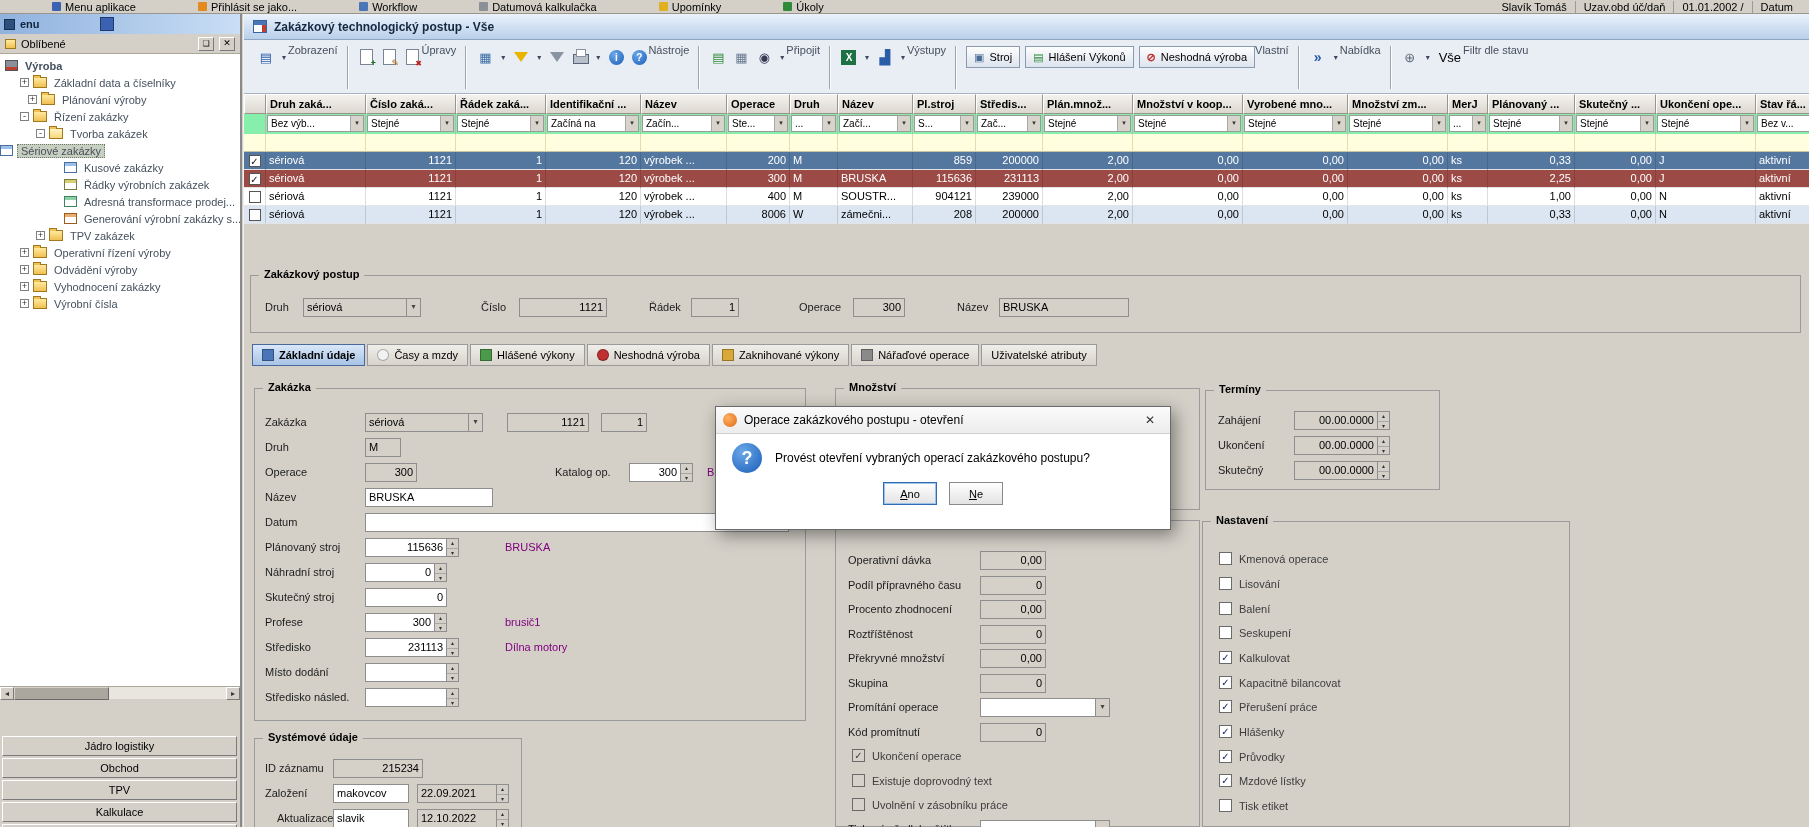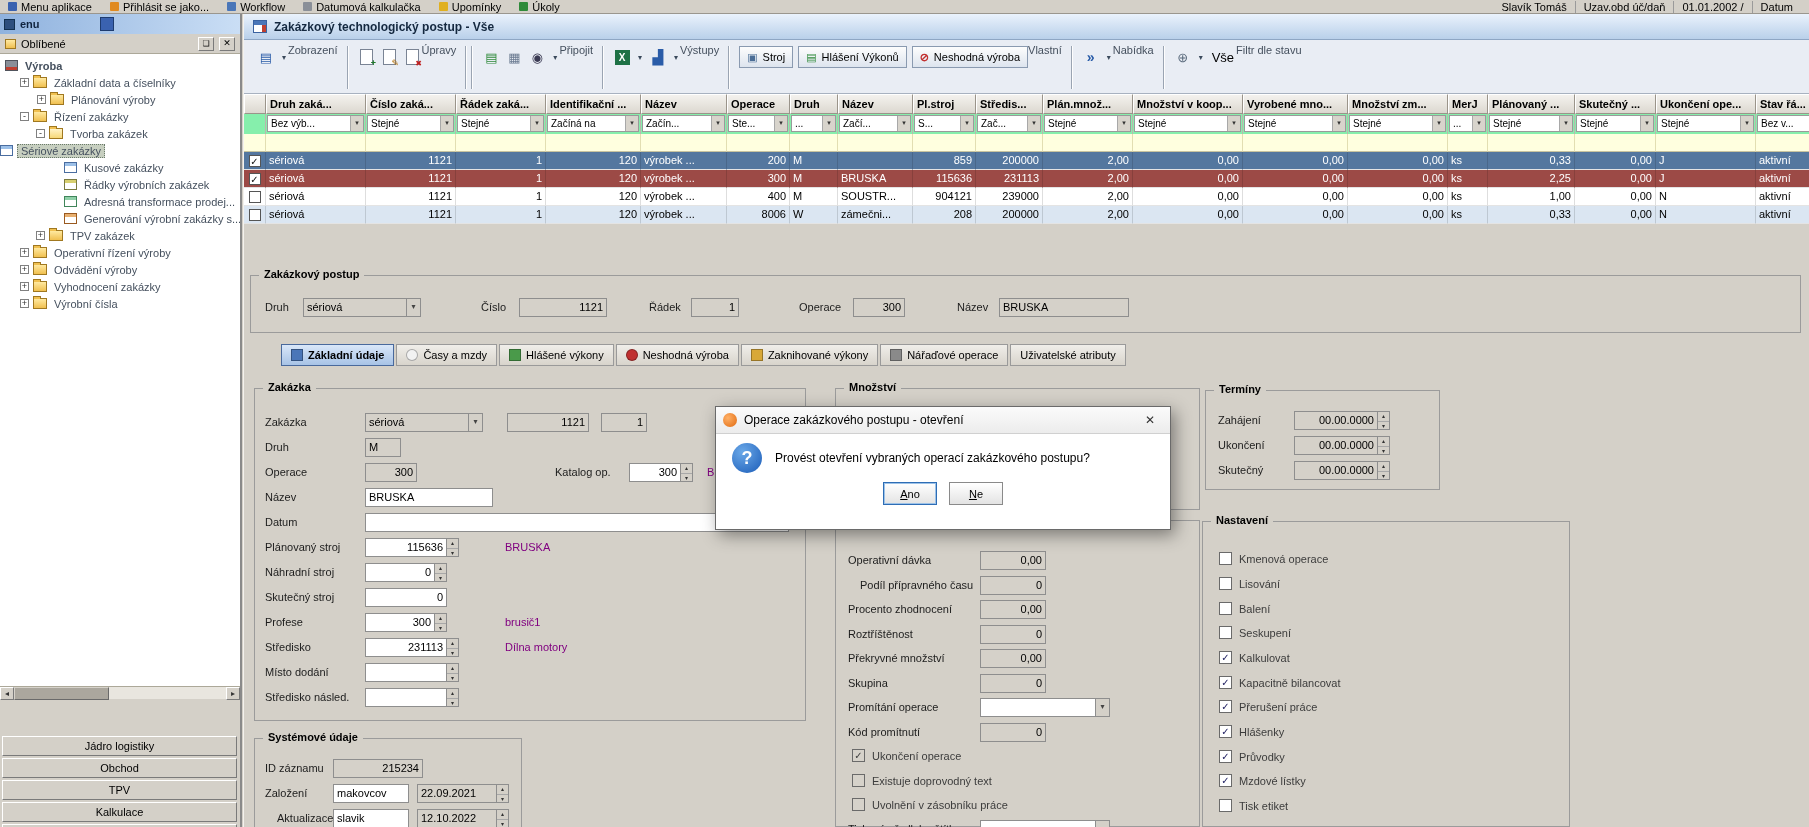--- a/index.html
+++ b/index.html
@@ -1,21 +1,21 @@
 <!DOCTYPE html>
 <html><head>
 <meta charset="utf-8">
 <style>
 *{margin:0;padding:0;box-sizing:border-box;}
 body{font-family:"Liberation Sans",sans-serif;background:#d4d0c8;}
 .screen{position:relative;width:1809px;height:827px;background:#d4d0c8;font-size:11px;color:#000;overflow:hidden;}
 
 
 .topbar{position:absolute;top:0;left:0;right:0;height:14px;display:flex;align-items:center;gap:18px;padding:0 8px;background:#d4d0c8;border-bottom:1px solid #9a968e;overflow:hidden;}
-.mi{display:flex;align-items:center;gap:4px;white-space:nowrap;font-size:11px;}
+.mi{display:flex;align-items:center;gap:4px;white-space:nowrap;font-size:11px;margin-left:44px;}
 .mico{width:9px;height:9px;border-radius:1px;display:inline-block;}
 .mico.m0{background:#3a62b0;}
 .mico.m1{background:#e08a20;}
 .mico.m2{background:#4a76b8;}
 .mico.m3{background:#8a8f98;}
 .mico.m4{background:#e0b020;}
 .mico.m5{background:#2f8a3a;}
 .tstatus{margin-left:auto;display:flex;align-items:center;white-space:nowrap;}
 .tstatus .st{padding:0 8px;border-left:1px solid #9a9a9a;}
 .tstatus .st:first-child{border-left:none;}
@@ -125,21 +125,21 @@
 .glabel{position:absolute;top:-8px;left:8px;background:#d4d0c8;padding:0 5px;font-weight:bold;font-size:11px;white-space:nowrap;}
 .flabel{position:absolute;font-size:11px;line-height:19px;color:#1c1c1c;white-space:nowrap;}
 .fld{position:absolute;height:19px;border:1px solid #8e8e8e;background:#fff;font-size:11px;line-height:17px;padding:0 3px;overflow:hidden;white-space:nowrap;}
 .fld.ro{background:#d5d1c9;}
 .fld.combo{padding-right:15px;}
 .fld.combo::after{content:"▾";position:absolute;right:0;top:0;width:13px;height:17px;background:#d4d0c8;border-left:1px solid #8e8e8e;font-size:8px;line-height:16px;text-align:center;color:#444;}
 .spin{position:absolute;width:12px;height:19px;border:1px solid #8e8e8e;border-left:none;background:#d4d0c8;font-size:6px;color:#333;text-align:center;}
 .spin::before{content:"▴";display:block;height:9px;line-height:9px;border-bottom:1px solid #a8a8a8;}
 .spin::after{content:"▾";display:block;height:8px;line-height:8px;}
 .plink{position:absolute;font-size:11px;line-height:19px;color:#800080;white-space:nowrap;}
-.tabs{position:absolute;left:2px;top:81px;display:flex;gap:2px;margin-left:29px;}
+.tabs{position:absolute;left:2px;top:81px;display:flex;gap:2px;}
 .tab{display:flex;align-items:center;gap:5px;height:22px;padding:0 9px;background:linear-gradient(#f0eeea,#d8d4cc);border:1px solid #9a9a9a;font-size:11px;white-space:nowrap;cursor:default;}
 .tab.active{background:linear-gradient(#d9e7f9,#a7c3e6);border-color:#49699c;font-weight:bold;}
 .tabico{width:12px;height:12px;border:1px solid rgba(0,0,0,.3);display:inline-block;}
 .ti0{background:#4a76b8;}
 .ti1{background:#f2f2f2;border-radius:50%;}
 .ti2{background:#4a9a4a;}
 .ti3{background:#c03030;border-radius:50%;}
 .ti4{background:#d8a838;}
 .ti5{background:#8a8a8a;}
 .ckb{position:absolute;width:13px;height:13px;background:#fff;border:1px solid #6a6a6a;font-size:10px;line-height:12px;text-align:center;color:#1b1b5e;}
@@ -212,21 +212,21 @@
     <div class="tree">
       <div class="titem root" style="padding-left:5px">
           <span class="tico machine"></span>
           <span class="tlabel">Výroba</span>
         </div>
       <div class="titem" style="padding-left:20px">
           <span class="exp plus"></span>
           <span class="tico folder"></span>
           <span class="tlabel">Základní data a číselníky</span>
         </div>
-      <div class="titem" style="padding-left:37px">
+      <div class="titem" style="padding-left:28px">
           <span class="exp plus"></span>
           <span class="tico folder"></span>
           <span class="tlabel">Plánování výroby</span>
         </div>
       <div class="titem" style="padding-left:20px">
           <span class="exp minus"></span>
           <span class="tico folder"></span>
           <span class="tlabel">Řízení zakázky</span>
         </div>
       <div class="titem" style="padding-left:36px">
@@ -317,20 +317,42 @@
           <span class="ic">
               <span class="ic-doc edit"></span>
             </span>
           <span class="ic">
               <span class="ic-doc del"></span>
             </span>
         </div>
         <div class="tlabel">Úpravy</div>
       </div>
       <div class="tsep"></div>
+      <div class="tgroup">
+        <div class="ticons">
+          <span class="ic ic-table"></span>
+            <span class="tdd"></span>
+          <span class="ic">
+              <span class="ic-funnel"></span>
+            </span>
+            <span class="tdd"></span>
+          <span class="ic">
+              <span class="ic-funnel gray"></span>
+            </span>
+          <span class="ic ic-print"></span>
+            <span class="tdd"></span>
+          <span class="ic">
+              <span class="ic-round info"></span>
+            </span>
+          <span class="ic">
+              <span class="ic-round help"></span>
+            </span>
+        </div>
+        <div class="tlabel">Nástroje</div>
+      </div>
       <div class="tsep"></div>
       <div class="tgroup">
         <div class="ticons">
           <span class="ic ic-list"></span>
           <span class="ic ic-grid2"></span>
           <span class="ic ic-photo"></span>
             <span class="tdd"></span>
         </div>
         <div class="tlabel">Připojit</div>
       </div>
@@ -703,21 +725,21 @@
       </div>
 
       <div class="gbox" style="left:585px;top:125px;width:365px;height:122px;">
         <span class="glabel">Množství</span>
       </div>
 
       <div class="gbox" style="left:585px;top:257px;width:365px;height:307px;">
         <span class="glabel">Další údaje</span>
         <span class="flabel" style="left:12px;top:30px;">Operativní dávka</span>
         <span class="fld ro num" style="left:144px;top:30px;width:66px;">0,00</span>
-        <span class="flabel" style="left:12px;top:55px;margin-left:12px;">Podíl přípravného času</span>
+        <span class="flabel" style="left:12px;top:55px;">Podíl přípravného času</span>
         <span class="fld ro num" style="left:144px;top:55px;width:66px;">0</span>
         <span class="flabel" style="left:12px;top:79px;">Procento zhodnocení</span>
         <span class="fld ro num" style="left:144px;top:79px;width:66px;">0,00</span>
         <span class="flabel" style="left:12px;top:104px;">Roztříštěnost</span>
         <span class="fld ro num" style="left:144px;top:104px;width:66px;">0</span>
         <span class="flabel" style="left:12px;top:128px;">Překryvné množství</span>
         <span class="fld ro num" style="left:144px;top:128px;width:66px;">0,00</span>
         <span class="flabel" style="left:12px;top:153px;">Skupina</span>
         <span class="fld ro num" style="left:144px;top:153px;width:66px;">0</span>
         <span class="flabel" style="left:12px;top:177px;">Promítání operace</span>

